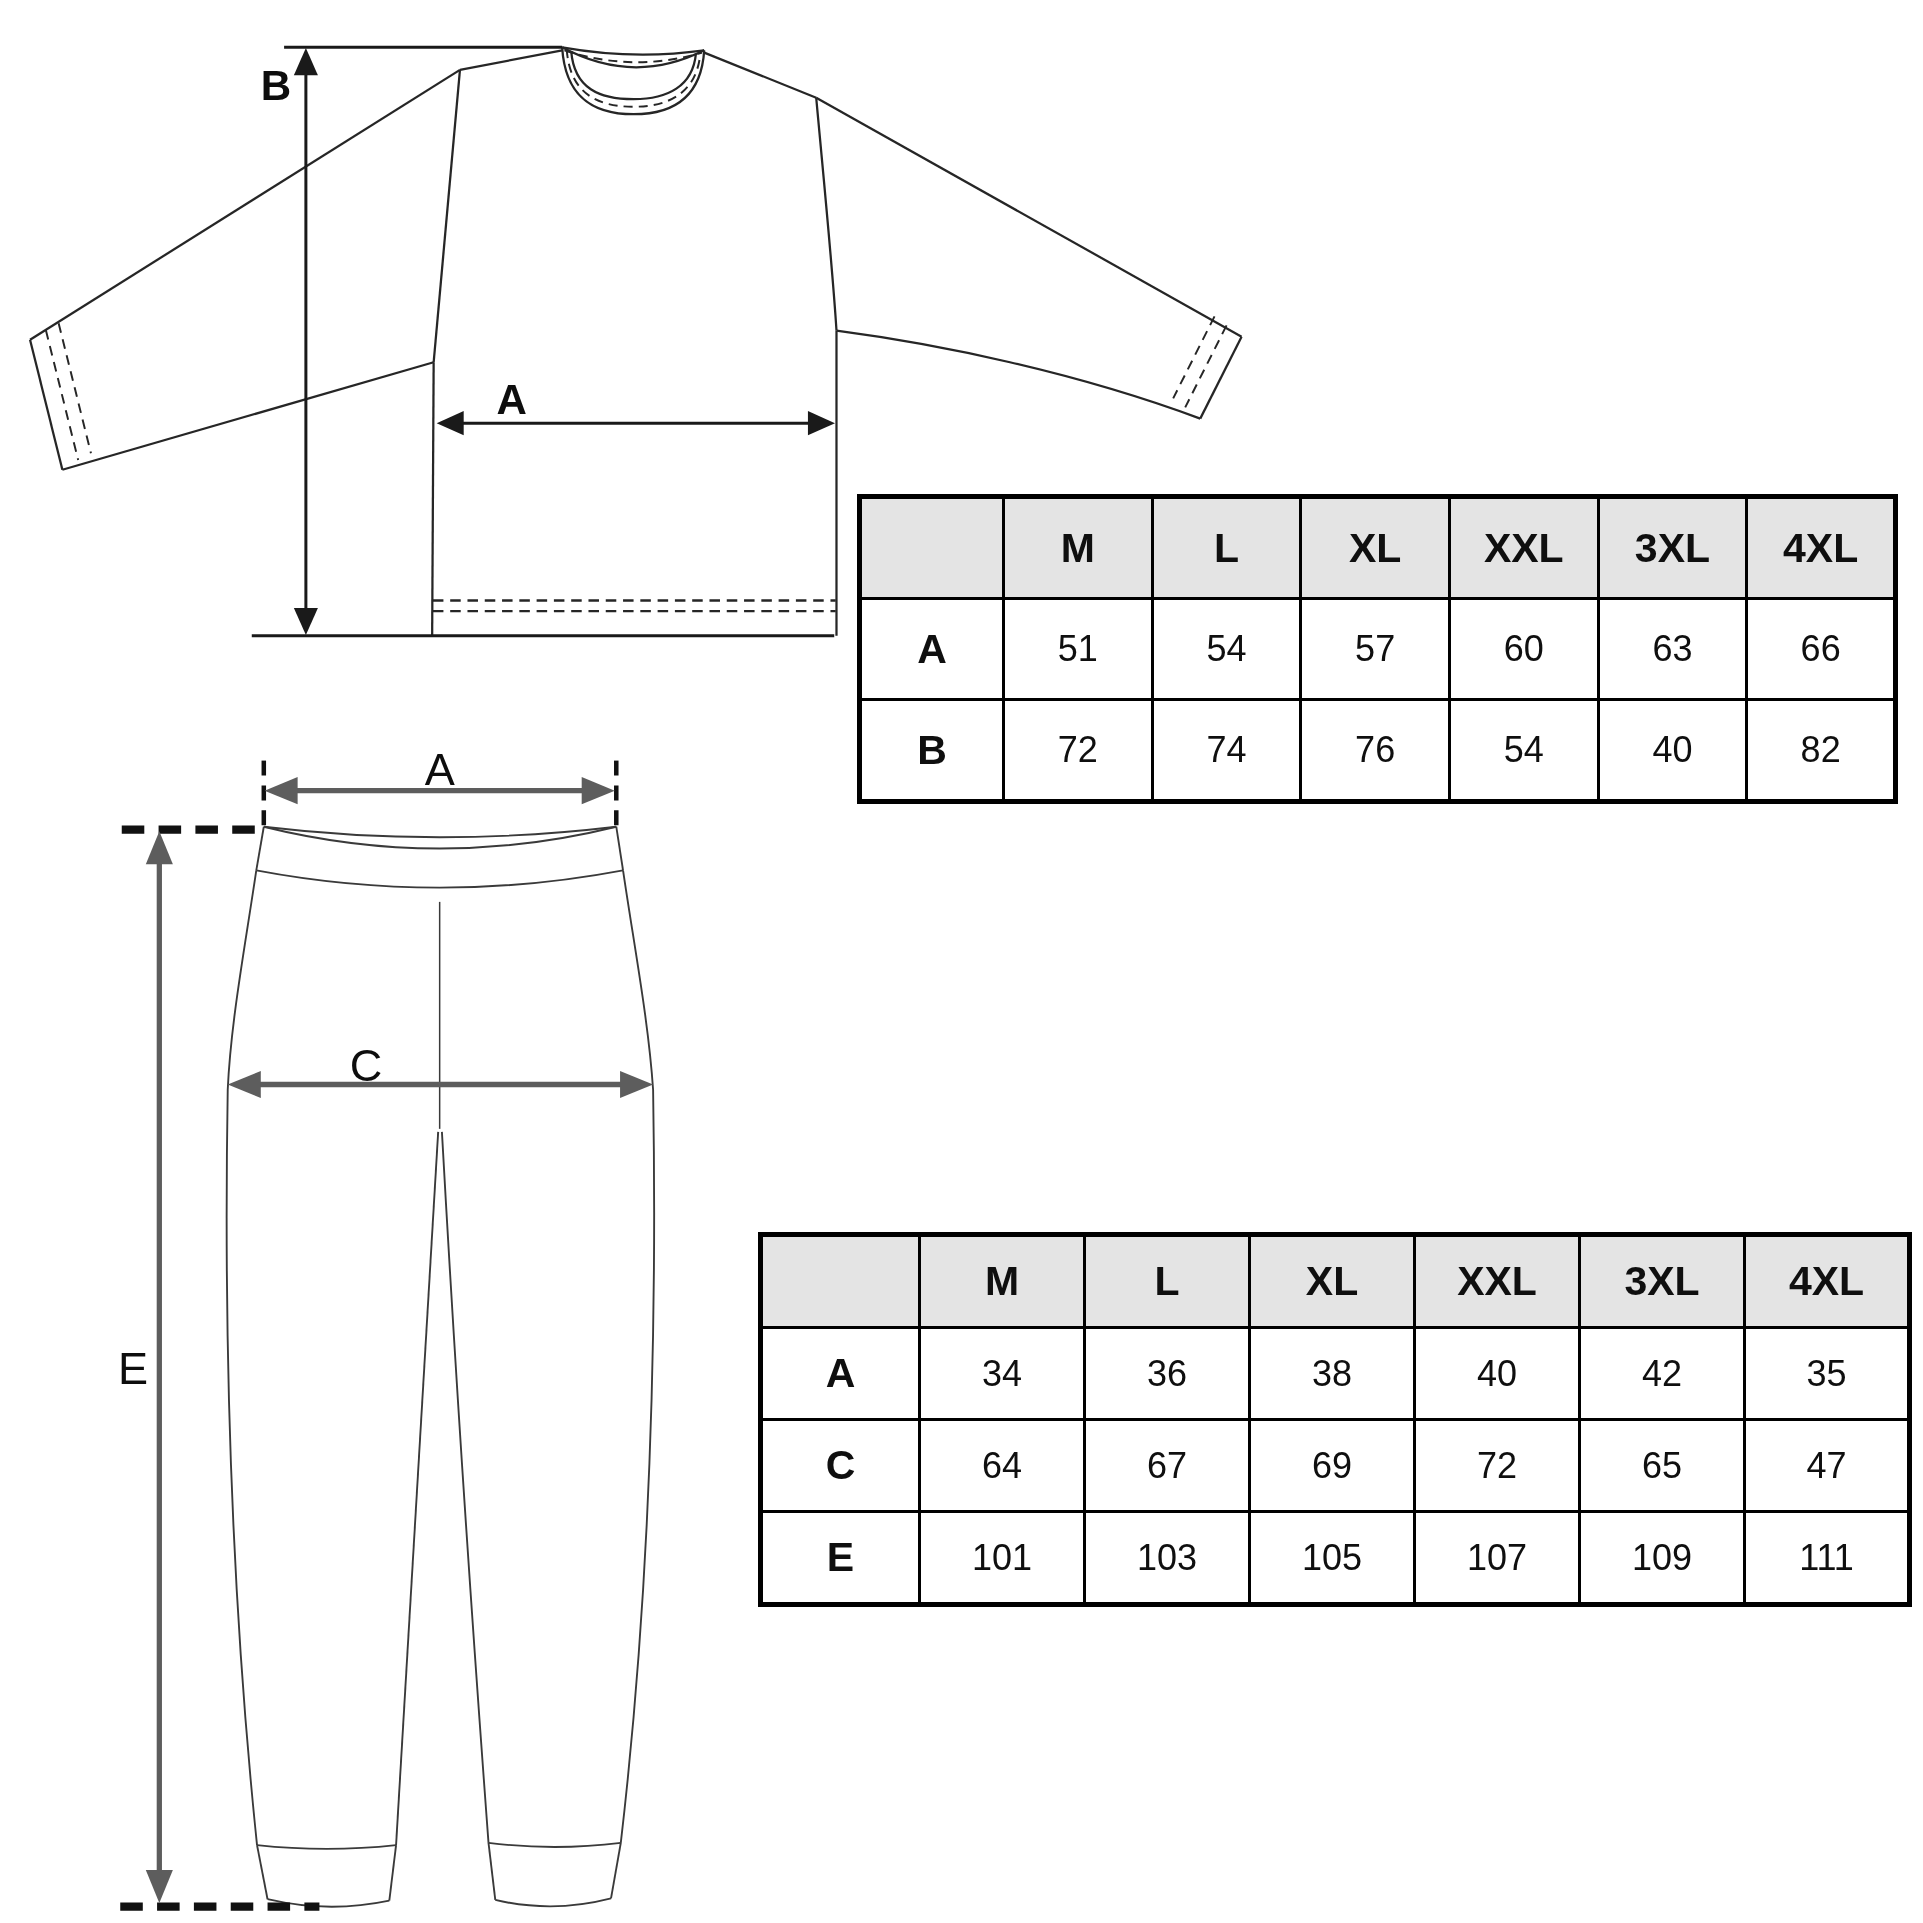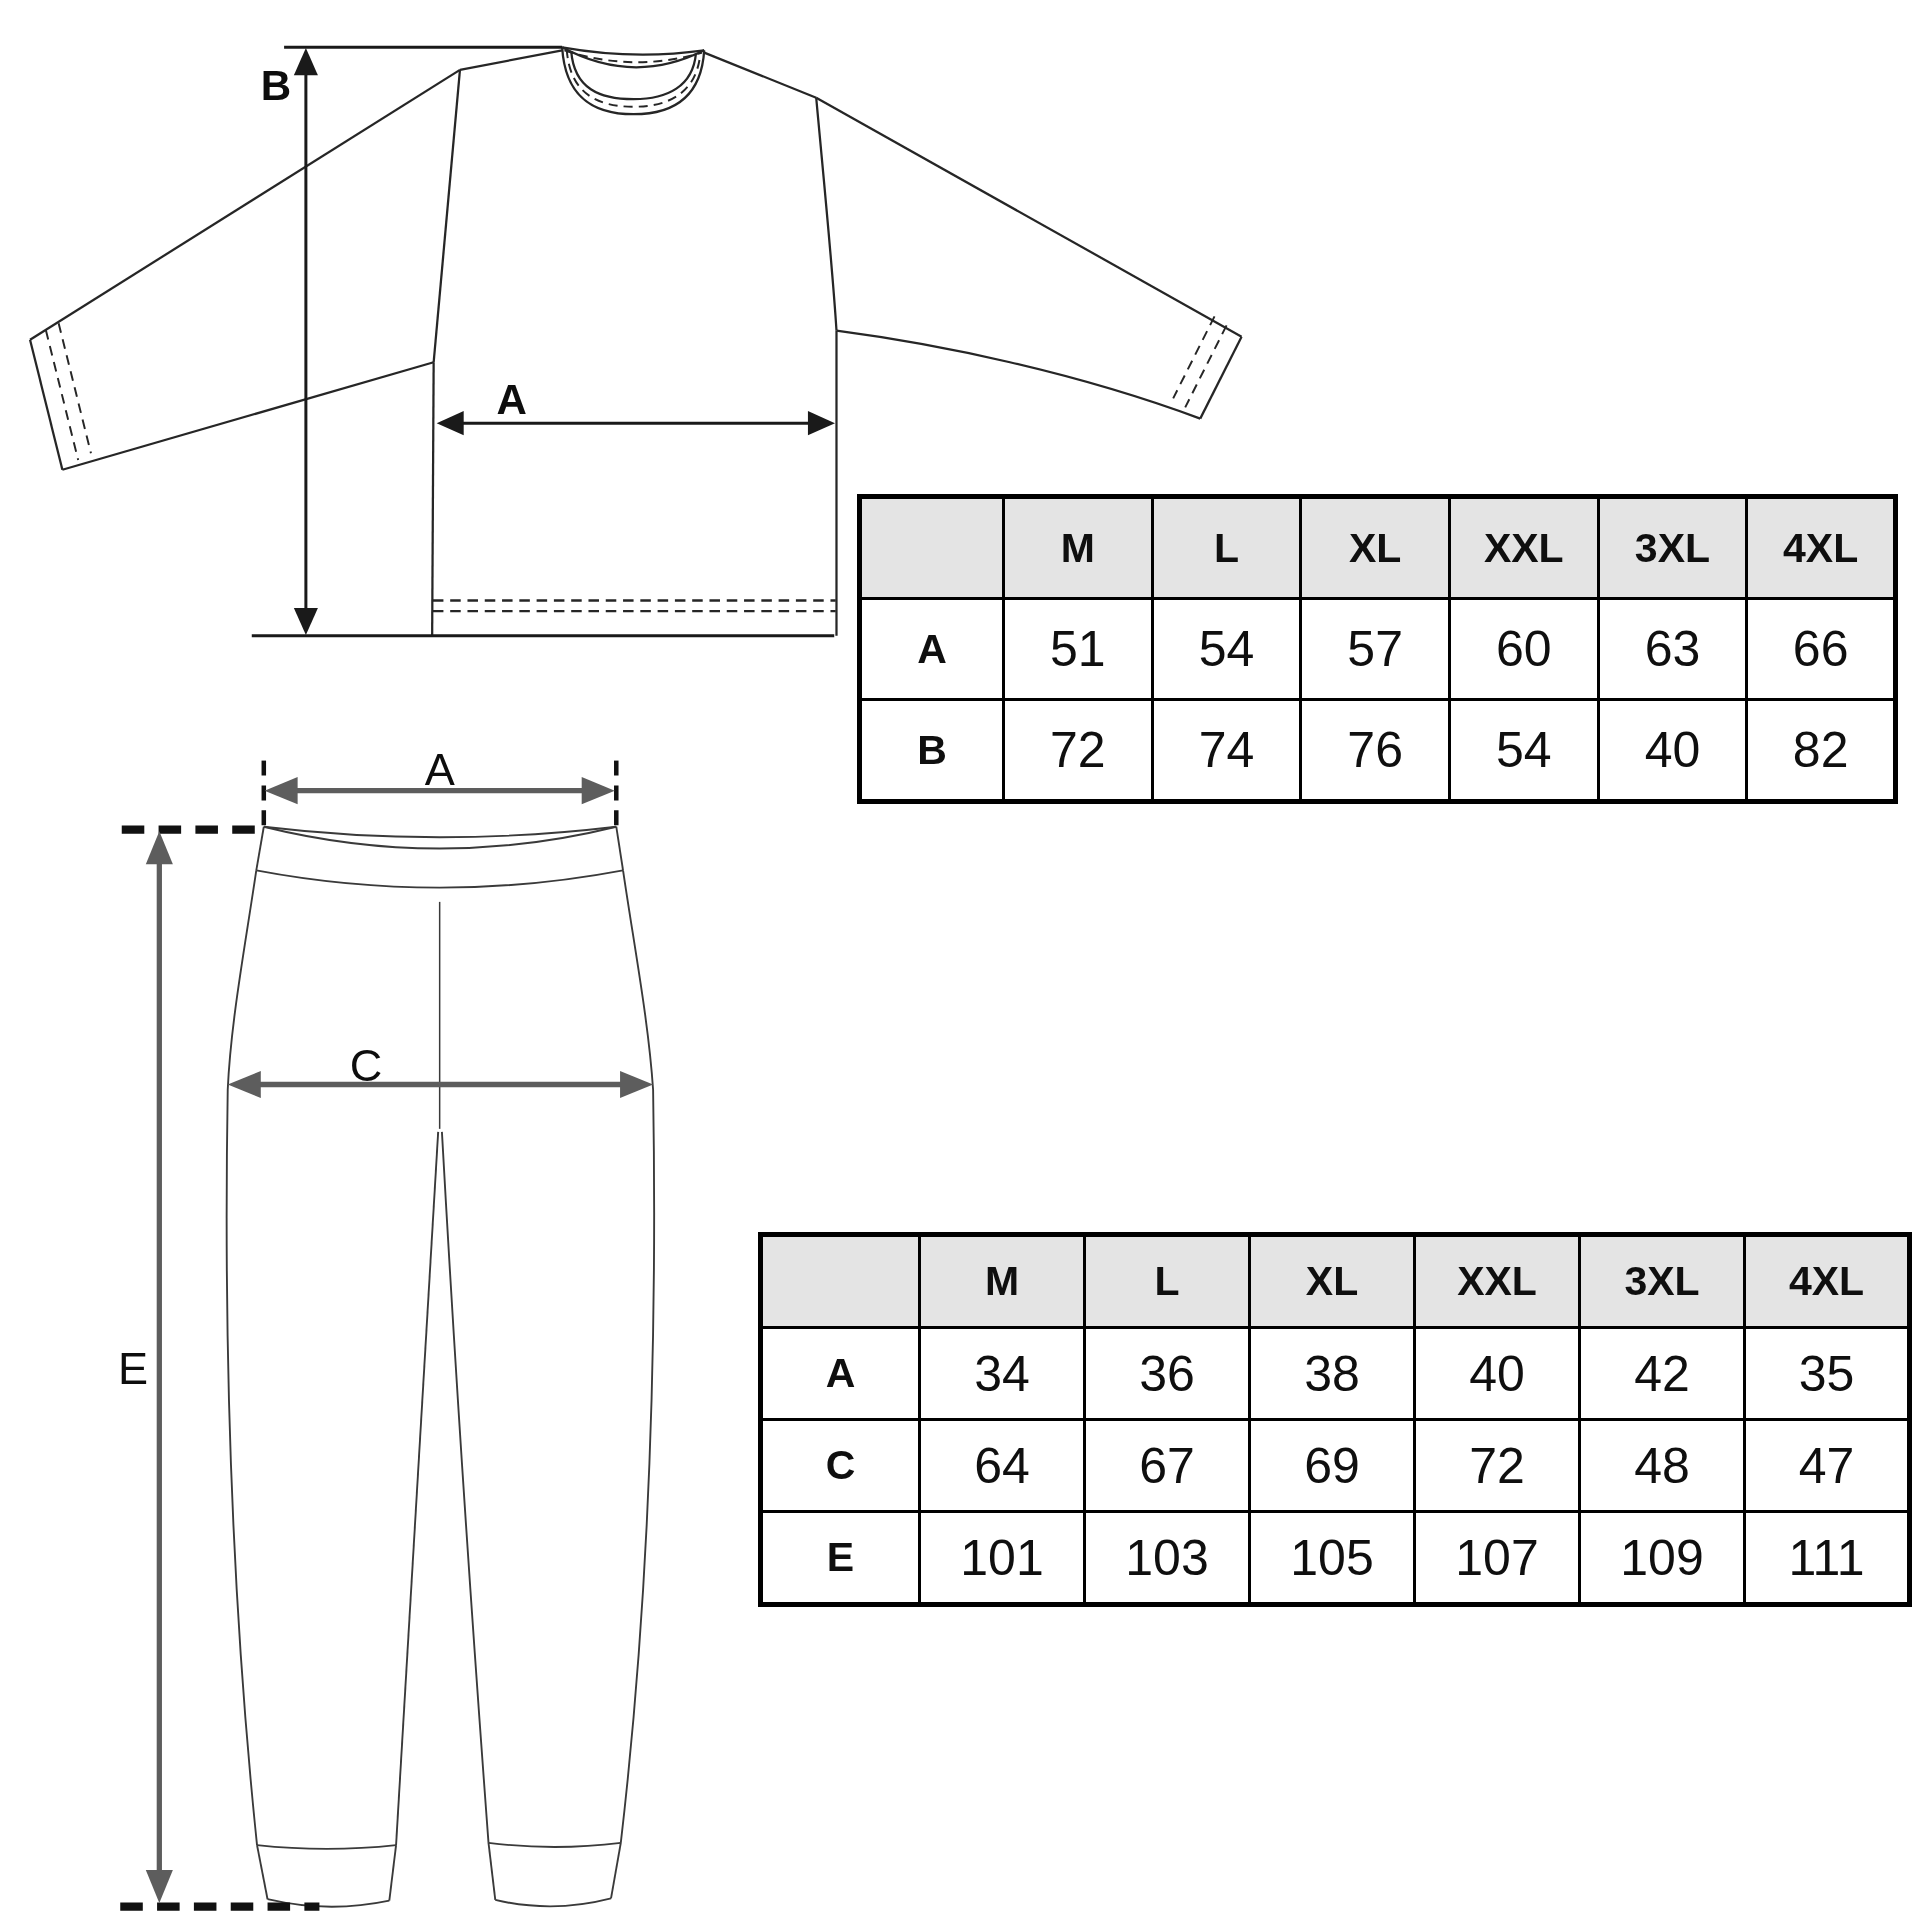--- a/index.html
+++ b/index.html
@@ -7,21 +7,21 @@
     position:relative;width:1924px;height:1924px;background:#ffffff;
     font-family:"Liberation Sans", sans-serif;overflow:hidden;
   }
   svg.drawing{position:absolute;left:0;top:0;}
   .size-table{
     position:absolute;border-collapse:collapse;table-layout:fixed;
     background:#fff;
   }
   .size-table td{
     border:3.8px solid #000;text-align:center;vertical-align:middle;
-    font-size:50px;color:#0f0f0f;padding:0;
+    font-size:36px;color:#0f0f0f;padding:0;
   }
   .size-table{border:5.3px solid #000;}
   .size-table td.hdr{background:#e4e4e4;font-weight:700;font-size:41px;}
   .size-table td.rowlabel{font-weight:700;font-size:41px;}
   #shirt-table{left:857px;top:494px;width:1041px;height:293px;}
   #pants-table{left:758px;top:1232px;width:1154px;height:358px;}
   #shirt-table td{height:98px;}
   #pants-table td{height:89px;}
   text.dim-label{fill:#0d0d0d;}
 </style>
@@ -227,21 +227,21 @@
         <td>40</td>
         <td>42</td>
         <td>35</td>
       </tr>
       <tr>
         <td class="rowlabel">C</td>
         <td>64</td>
         <td>67</td>
         <td>69</td>
         <td>72</td>
-        <td>48</td>
+        <td>65</td>
         <td>47</td>
       </tr>
       <tr>
         <td class="rowlabel">E</td>
         <td>101</td>
         <td>103</td>
         <td>105</td>
         <td>107</td>
         <td>109</td>
         <td>111</td>

